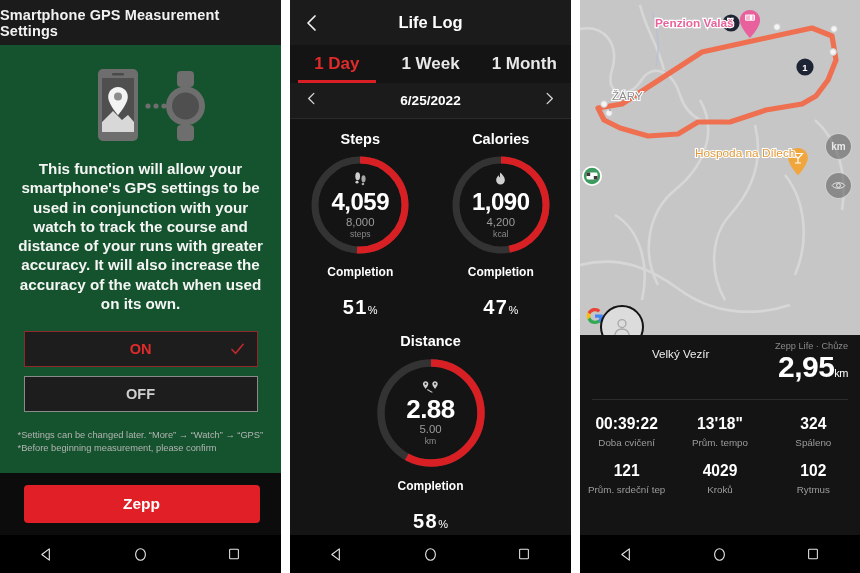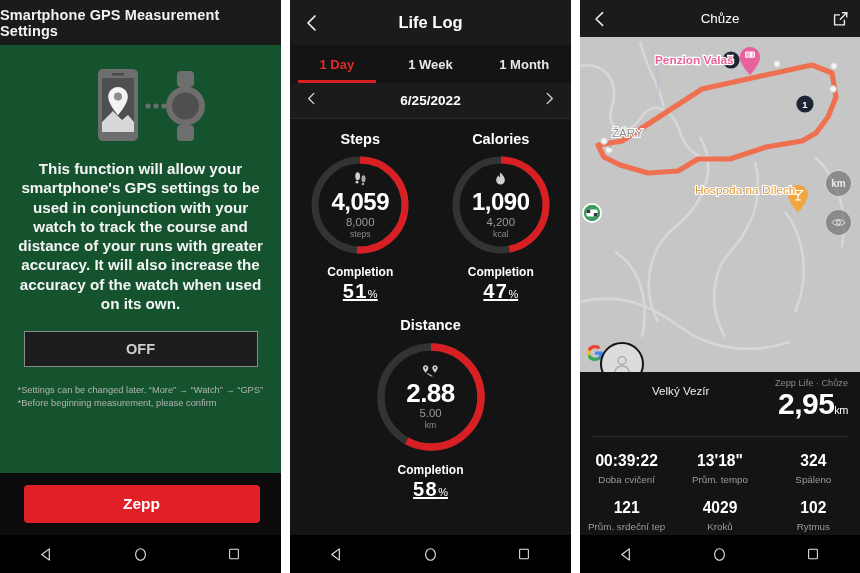--- a/index.html
+++ b/index.html
@@ -86,21 +86,21 @@
     height: 45px; background: #1b1b1b; position: relative;
     display: flex; align-items: center; justify-content: center;
   }
   .p2-back { position: absolute; left: 12px; top: 50%; transform: translateY(-50%); width: 20px; height: 20px; }
   .p2-title { color: #ffffff; font-size: 16.5px; font-weight: bold; }
   .p2-tabs {
     height: 38px; background: #141414; display: flex; position: relative;
   }
   .p2-tab {
     flex: 1; display: flex; align-items: center; justify-content: center;
-    font-size: 13px; font-weight: bold; color: #e8e8e8;
+    font-size: 17px; font-weight: bold; color: #e8e8e8;
     position: relative; cursor: pointer;
   }
   .p2-tab.active { color: #e02b2b; }
   .p2-tab.active::after {
     content: ""; position: absolute; left: 8px; right: 8px; bottom: 0;
     height: 2.6px; background: #d81f24;
   }
   .p2-datebar {
     height: 36px; background: #1b1b1b; display: flex; align-items: center;
     justify-content: space-between; padding: 0 14px;
@@ -116,21 +116,21 @@
   .ring-center {
     position: absolute; inset: 0; display: flex; flex-direction: column;
     align-items: center; justify-content: center;
   }
   .ring-icon { height: 17px; margin-bottom: 1px; }
   .ring-main { color: #ffffff; font-size: 24px; font-weight: bold; letter-spacing: -.5px; line-height: 26px; }
   .ring-main.big { font-size: 26px; }
   .ring-goal { color: #9a9a9a; font-size: 11.4px; line-height: 13px; margin-top: 1px; }
   .ring-unit { color: #8b8b8b; font-size: 8.6px; line-height: 11px; }
   .compl-label { color: #ffffff; font-size: 12px; font-weight: bold; margin-top: 8px; }
-  .compl-val { color: #ffffff; font-size: 20px; font-weight: bold; letter-spacing: 1.4px; margin-top: 1px; text-decoration: underline; }
+  .compl-val { color: #ffffff; font-size: 20px; font-weight: bold; letter-spacing: 1.4px; margin-top: 17px; }
   .compl-val .pct { font-size: 11px; font-weight: normal; letter-spacing: 0; }
   .dist-block { display: flex; flex-direction: column; align-items: center; margin-top: 14px; }
 
   
   .p3-header {
     height: 37px; background: #1b1b1b; position: relative;
     display: flex; align-items: center; justify-content: center;
   }
   .p3-back { position: absolute; left: 11px; top: 50%; transform: translateY(-50%); width: 18px; height: 18px; }
   .p3-share { position: absolute; right: 11px; top: 50%; transform: translateY(-50%); width: 17px; height: 17px; }
@@ -187,20 +187,26 @@
         <circle cx="98" cy="39" r="2.6" fill="#6e6e6e"></circle>
         <rect x="111" y="4" width="17" height="16" rx="4" fill="#6e6e6e"></rect>
         <rect x="111" y="58" width="17" height="16" rx="4" fill="#6e6e6e"></rect>
         <circle cx="119.5" cy="39" r="19.5" fill="#6e6e6e"></circle>
         <circle cx="119.5" cy="39" r="13.5" fill="#4f4f4f"></circle>
       </svg>
 
       <div class="p1-desc">This function will allow your smartphone's GPS settings to be used in conjunction with your watch to track the course and distance of your runs with greater accuracy. It will also increase the accuracy of the watch when used on its own.</div>
 
       <div class="p1-options">
+        <div class="opt opt-on">
+          <span class="opt-label">ON</span>
+          <svg class="opt-check" viewBox="0 0 16 16">
+            <path d="M2 8.5 L6 12.5 L14 3" stroke="#c02a2a" stroke-width="1.7" fill="none" stroke-linecap="round"></path>
+          </svg>
+        </div>
         <div class="opt opt-off">
           <span class="opt-label">OFF</span>
         </div>
       </div>
 
       <div class="p1-note" style="white-space:pre-line">*Settings can be changed later. “More” → “Watch” → “GPS”
 *Before beginning measurement, please confirm</div>
     </div>
 
     <div class="p1-next-wrap">
@@ -351,35 +357,20 @@
         <svg width="14" height="14" viewBox="0 0 16 16">
           <rect x="3" y="2.5" width="10" height="11" rx="1" fill="none" stroke="#e6e6e6" stroke-width="1.2"></rect>
         </svg>
       </div>
     </div>
   </div>
 
   <div class="gap"></div>
 
   <div class="panel panel-3">
-    <div class="p3-header">
-      <div class="p3-back">
-        <svg viewBox="0 0 18 18" width="18" height="18">
-          <path d="M11.6 2.6 L5 9 L11.6 15.4" fill="none" stroke="#f0f0f0" stroke-width="1.5" stroke-linecap="round" stroke-linejoin="round"></path>
-        </svg>
-      </div>
-      <div class="p3-title">Chůze</div>
-      <div class="p3-share">
-        <svg viewBox="0 0 17 17" width="17" height="17">
-          <path d="M10.5 2.2 H14.8 V6.5" fill="none" stroke="#f0f0f0" stroke-width="1.35" stroke-linecap="round" stroke-linejoin="round"></path>
-          <path d="M14.8 2.2 L8.3 8.7" fill="none" stroke="#f0f0f0" stroke-width="1.35" stroke-linecap="round"></path>
-          <path d="M12.4 9.6 V14.4 H2.6 V4.4 H7.4" fill="none" stroke="#f0f0f0" stroke-width="1.35" stroke-linecap="round" stroke-linejoin="round"></path>
-        </svg>
-      </div>
-    </div>
 
     <div class="map">
       <svg width="282" height="335" viewBox="0 0 282 335">
         <rect width="282" height="335" fill="#c6c6c6"></rect>
 
         <g stroke="#d8d8d8" stroke-width="2.6" fill="none" opacity=".95">
           <path d="M-5 30 C25 22 40 45 32 70 C24 95 48 100 60 82 C72 62 92 70 100 95 C108 120 130 128 150 120"></path>
           <path d="M60 5 C66 30 78 45 84 70"></path>
           <path d="M120 100 C140 135 120 170 95 190 C70 210 60 250 78 285"></path>
           <path d="M175 125 C185 165 168 195 150 215 C132 235 128 270 145 300"></path>

